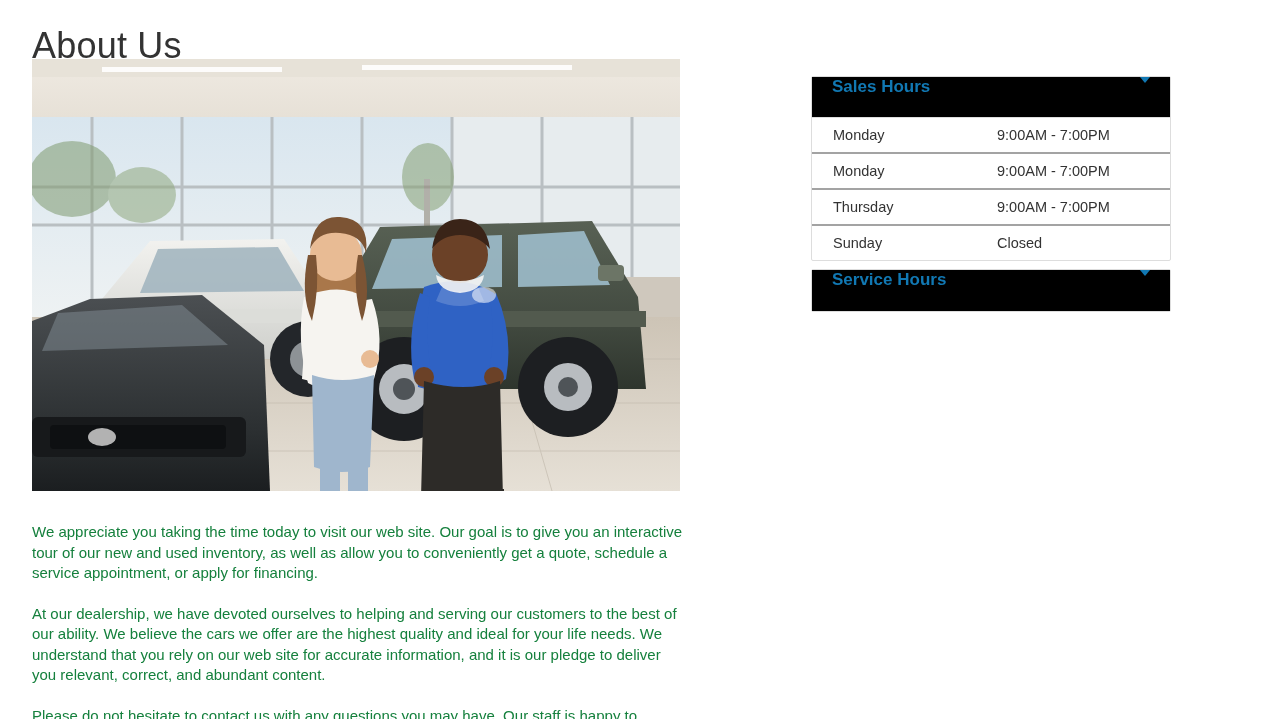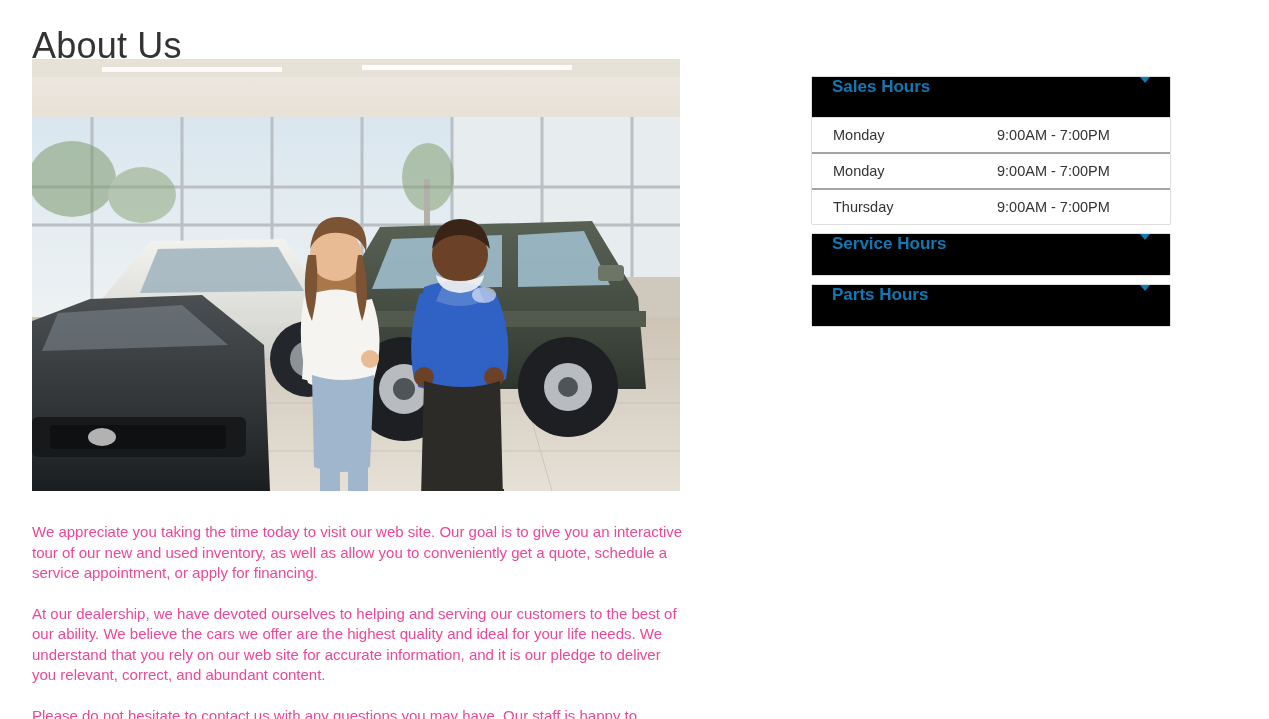--- a/index.html
+++ b/index.html
@@ -47,21 +47,21 @@
     display: block;
   }
   .body-copy {
     margin-top: 31px;
     width: 652px;
   }
   .body-copy p {
     margin: 0 0 20px 0;
     font-size: 15px;
     line-height: 20.5px;
-    color: #ec4899;
+    color: #15803d;
   }
   .body-copy p:last-child {
     margin-bottom: 0;
   }
   
   .right-col {
     position: absolute;
     left: 811px;
     top: 76px;
     width: 360px;
@@ -303,32 +303,30 @@
             <td class="time">9:00AM - 7:00PM</td>
           </tr>
           <tr>
             <td class="day">Monday</td>
             <td class="time">9:00AM - 7:00PM</td>
           </tr>
           <tr>
             <td class="day">Thursday</td>
             <td class="time">9:00AM - 7:00PM</td>
           </tr>
+          <tr>
+            <td class="day">Sunday</td>
+            <td class="time">Closed</td>
+          </tr>
         </tbody>
       </table>
     </div>
 
     <div class="panel collapsed">
       <div class="panel-head">
         <span class="panel-title">Service Hours</span>
         <span class="caret"></span>
       </div>
     </div>
 
-    <div class="panel collapsed">
-      <div class="panel-head">
-        <span class="panel-title">Parts Hours</span>
-        <span class="caret"></span>
-      </div>
-    </div>
 
   </div>
 </div>
 
 </body></html>

